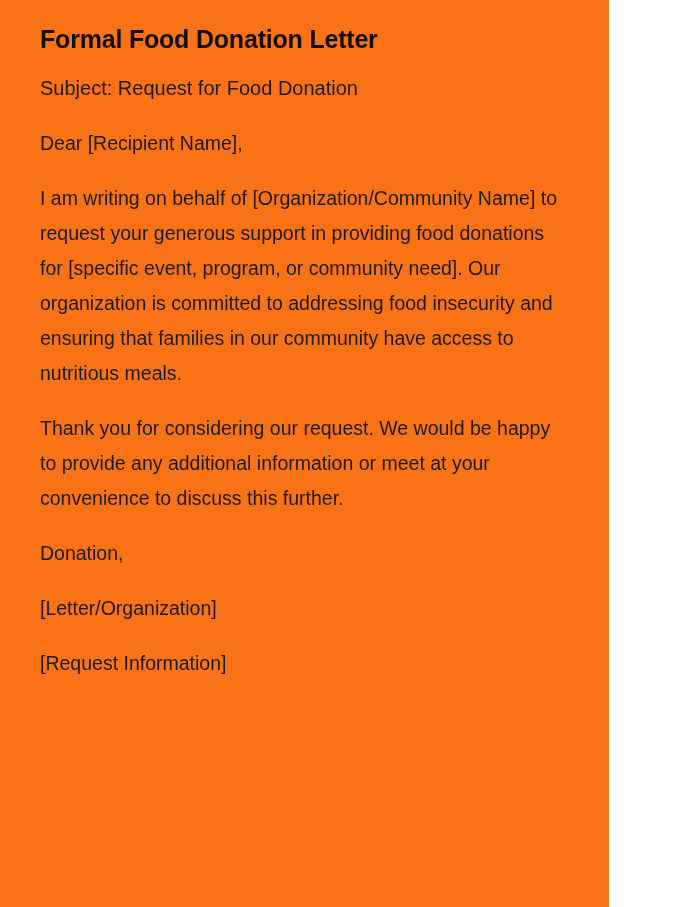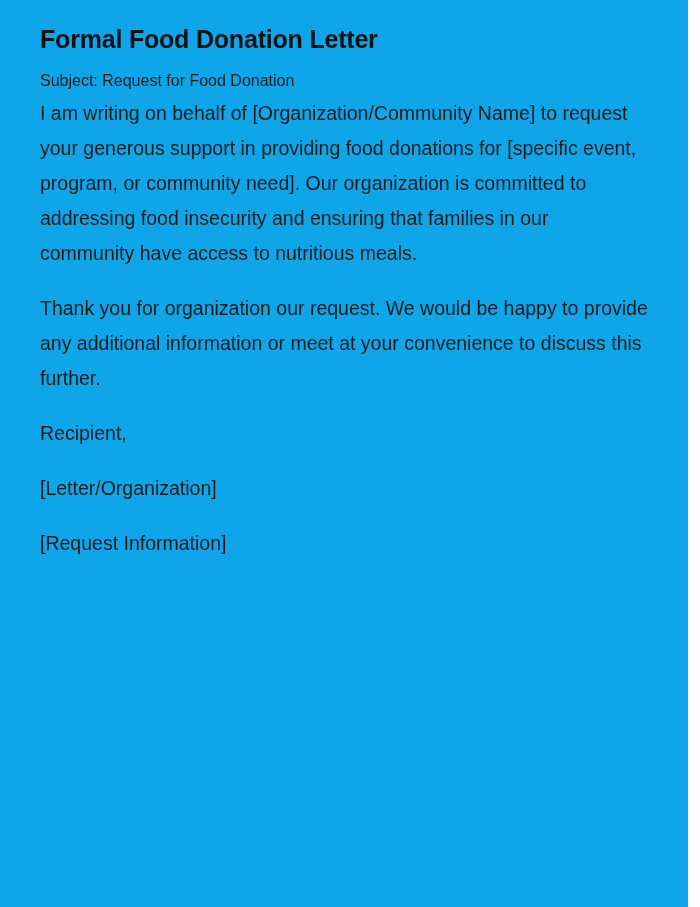--- a/index.html
+++ b/index.html
@@ -12,40 +12,40 @@
     width: 700px;
     height: 907px;
     font-family: "Liberation Sans", sans-serif;
     color: #1b1b1b;
     -webkit-font-smoothing: antialiased;
     overflow: hidden;
   }
 
   .page {
     box-sizing: border-box;
-    width: 688px;
+    width: 609px;
     height: 907px;
-    background: #0ea5e9;
+    background: #f97316;
     padding: 22px 40px 0 40px;
   }
 
   .letter-title {
     margin: 0;
     padding: 0;
     font-family: "Liberation Sans", sans-serif;
     font-size: 25px;
     font-weight: bold;
     line-height: 34px;
     letter-spacing: -0.2px;
     color: #111111;
   }
 
   .subject-line {
-    margin: 10px 0 0 0;
-    font-size: 16px;
+    margin: 17px 0 0 0;
+    font-size: 20px;
     line-height: 30px;
     font-weight: normal;
     color: #1b1b1b;
   }
 
   .letter-body {
     margin: 0;
     padding: 0;
   }
 
@@ -76,27 +76,28 @@
 <body>
 
 <div class="page">
 
   <h1 class="letter-title">Formal Food Donation Letter</h1>
 
   <p class="subject-line">Subject: Request for Food Donation</p>
 
   <div class="letter-body">
 
+    <p class="para first-body">Dear [Recipient Name],</p>
 
     <p class="para">I am writing on behalf of [Organization/Community Name] to request your generous support in providing food donations for [specific event, program, or community need]. Our organization is committed to addressing food insecurity and ensuring that families in our community have access to nutritious meals.</p>
 
 
-    <p class="para">Thank you for organization our request. We would be happy to provide any additional information or meet at your convenience to discuss this further.</p>
+    <p class="para">Thank you for considering our request. We would be happy to provide any additional information or meet at your convenience to discuss this further.</p>
 
-    <p class="para signoff">Recipient,</p>
+    <p class="para signoff">Donation,</p>
 
 
     <p class="para sig-line">[Letter/Organization]</p>
 
     <p class="para sig-line">[Request Information]</p>
 
   </div>
 </div>
 
 </body></html>

